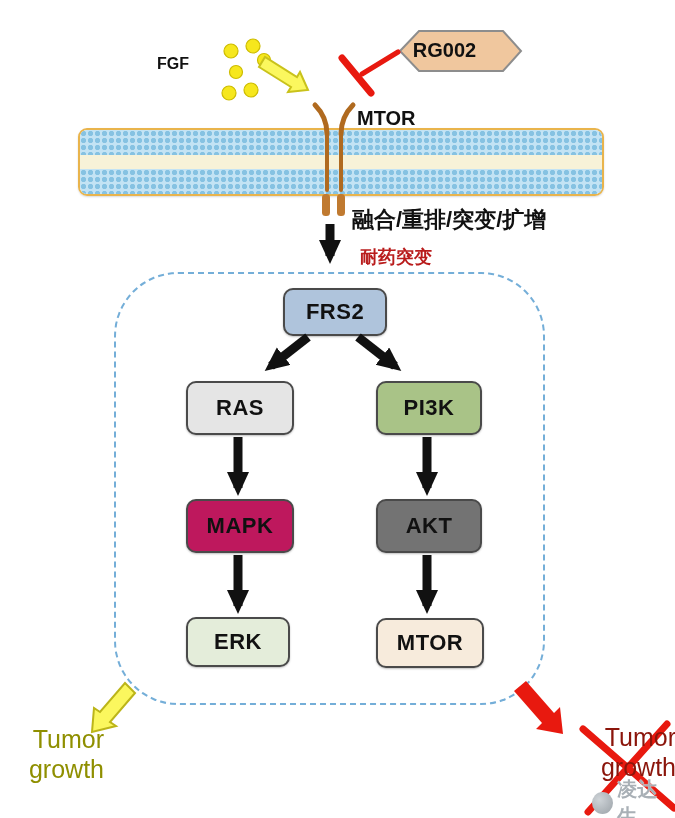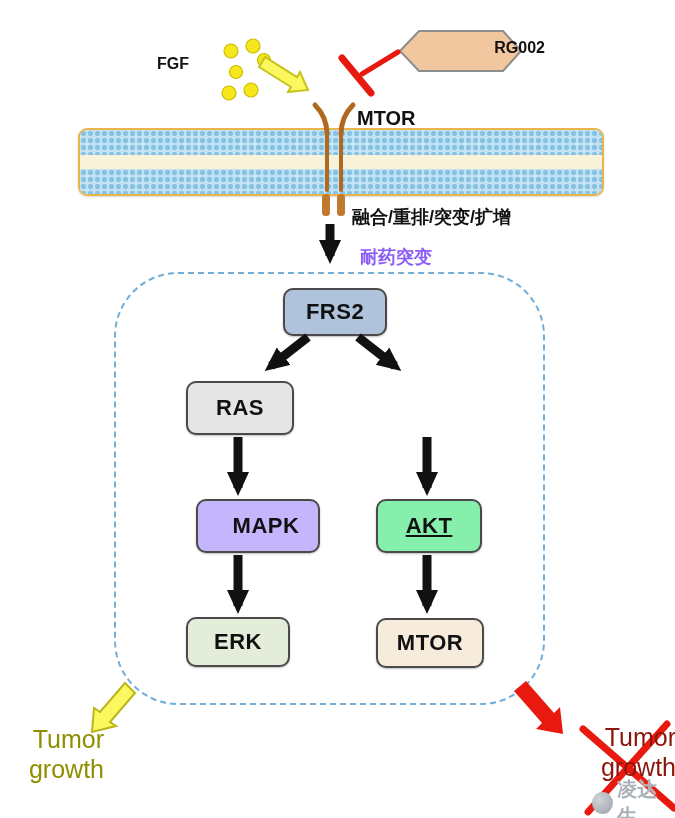--- a/index.html
+++ b/index.html
@@ -37,22 +37,22 @@
     z-index:3; display:flex; align-items:center; justify-content:center;
     border:2.5px solid #4A4A4A; border-radius:10px;
     font-weight:bold; font-size:22px; color:#111; letter-spacing:.5px;
     box-shadow:0 1px 2px rgba(0,0,0,.25);
   }
 
   
   .lbl { z-index:6; font-weight:bold; color:#111; white-space:nowrap; }
   .lbl-fgf   { left:157px; top:55px;  font-size:16px; }
   .lbl-fgfr  { left:357px; top:107px; font-size:20px; }
-  .lbl-rg002 { left:424px; top:39px;  width:121px; text-align:right; font-size:16px; }
-  .lbl-alter { left:352px; top:205px; font-size:18px; }
+  .lbl-rg002 { left:384px; top:39px;  width:121px; text-align:center; font-size:20px; }
+  .lbl-alter { left:352px; top:205px; font-size:22px; }
   .lbl-resist{ left:360px; top:245px; font-size:18px; }
 
   .tumor {
     z-index:6; font-weight:normal; font-size:25px; line-height:30px;
     text-align:right; width:104px;
   }
   .tumor-left  { left:0px;   top:724px; }
   .tumor-right { left:572px; top:722px; }
 
   .watermark {
@@ -76,22 +76,23 @@
   <div class="abs membrane">
     <div class="lipid lipid-top"></div>
     <div class="lipid-mid"></div>
     <div class="lipid lipid-bottom"></div>
   </div>
 
   <div class="abs cell"></div>
 
   <div class="abs node" style="left: 283px; top: 288px; width: 100px; height: 44px; background-color: rgb(175, 196, 220);">FRS2</div>
   <div class="abs node" style="left: 186px; top: 381px; width: 104px; height: 50px; background-color: #e5e5e5;">RAS</div>
-  <div class="abs node" style="left: 196px; top: 499px; width: 104px; height: 50px; background-color: #c4b5fd; padding-left: 16px;">MAPK</div>
-  <div class="abs node" style="left: 376px; top: 499px; width: 102px; height: 50px; background-color: #86efac; text-decoration: underline;">AKT</div>
+  <div class="abs node" style="left: 376px; top: 381px; width: 102px; height: 50px; background-color: rgb(169, 195, 135);">PI3K</div>
+  <div class="abs node" style="left: 186px; top: 499px; width: 104px; height: 50px; background-color: #be185d;">MAPK</div>
+  <div class="abs node" style="left: 376px; top: 499px; width: 102px; height: 50px; background-color: #737373;">AKT</div>
   <div class="abs node" style="left: 186px; top: 617px; width: 100px; height: 46px; background-color: rgb(228, 237, 218); text-align: right;">ERK</div>
   <div class="abs node" style="left: 376px; top: 618px; width: 104px; height: 46px; background-color: rgb(247, 235, 220);">MTOR</div>
 
   <svg class="overlay" width="675" height="818" viewBox="0 0 675 818">
     <defs>
       <marker id="ah" markerUnits="userSpaceOnUse" markerWidth="26" markerHeight="24" refX="16" refY="11" orient="auto">
         <path d="M0,0 L24,11 L0,22 Z" fill="#111"></path>
       </marker>
     </defs>
 
@@ -140,21 +141,21 @@
     <g stroke-width="7" stroke-linecap="round" stroke="#E8190F">
       <line x1="583" y1="729" x2="674" y2="808"></line>
       <line x1="667" y1="724" x2="588" y2="812"></line>
     </g>
   </svg>
 
   <div class="abs lbl lbl-fgf">FGF</div>
   <div class="abs lbl lbl-rg002">RG002</div>
   <div class="abs lbl lbl-fgfr">MTOR</div>
   <div class="abs lbl lbl-alter">融合/重排/突变/扩增</div>
-  <div class="abs lbl lbl-resist" style="color: #8b5cf6;">耐药突变</div>
+  <div class="abs lbl lbl-resist" style="color: #b91c1c;">耐药突变</div>
 
   <div class="abs tumor tumor-left" style="color: rgb(143, 143, 0);">
     <div>Tumor</div>
     <div>growth</div>
   </div>
   <div class="abs tumor tumor-right" style="color: rgb(139, 21, 11);">
     <div>Tumor</div>
     <div>growth</div>
   </div>
 

